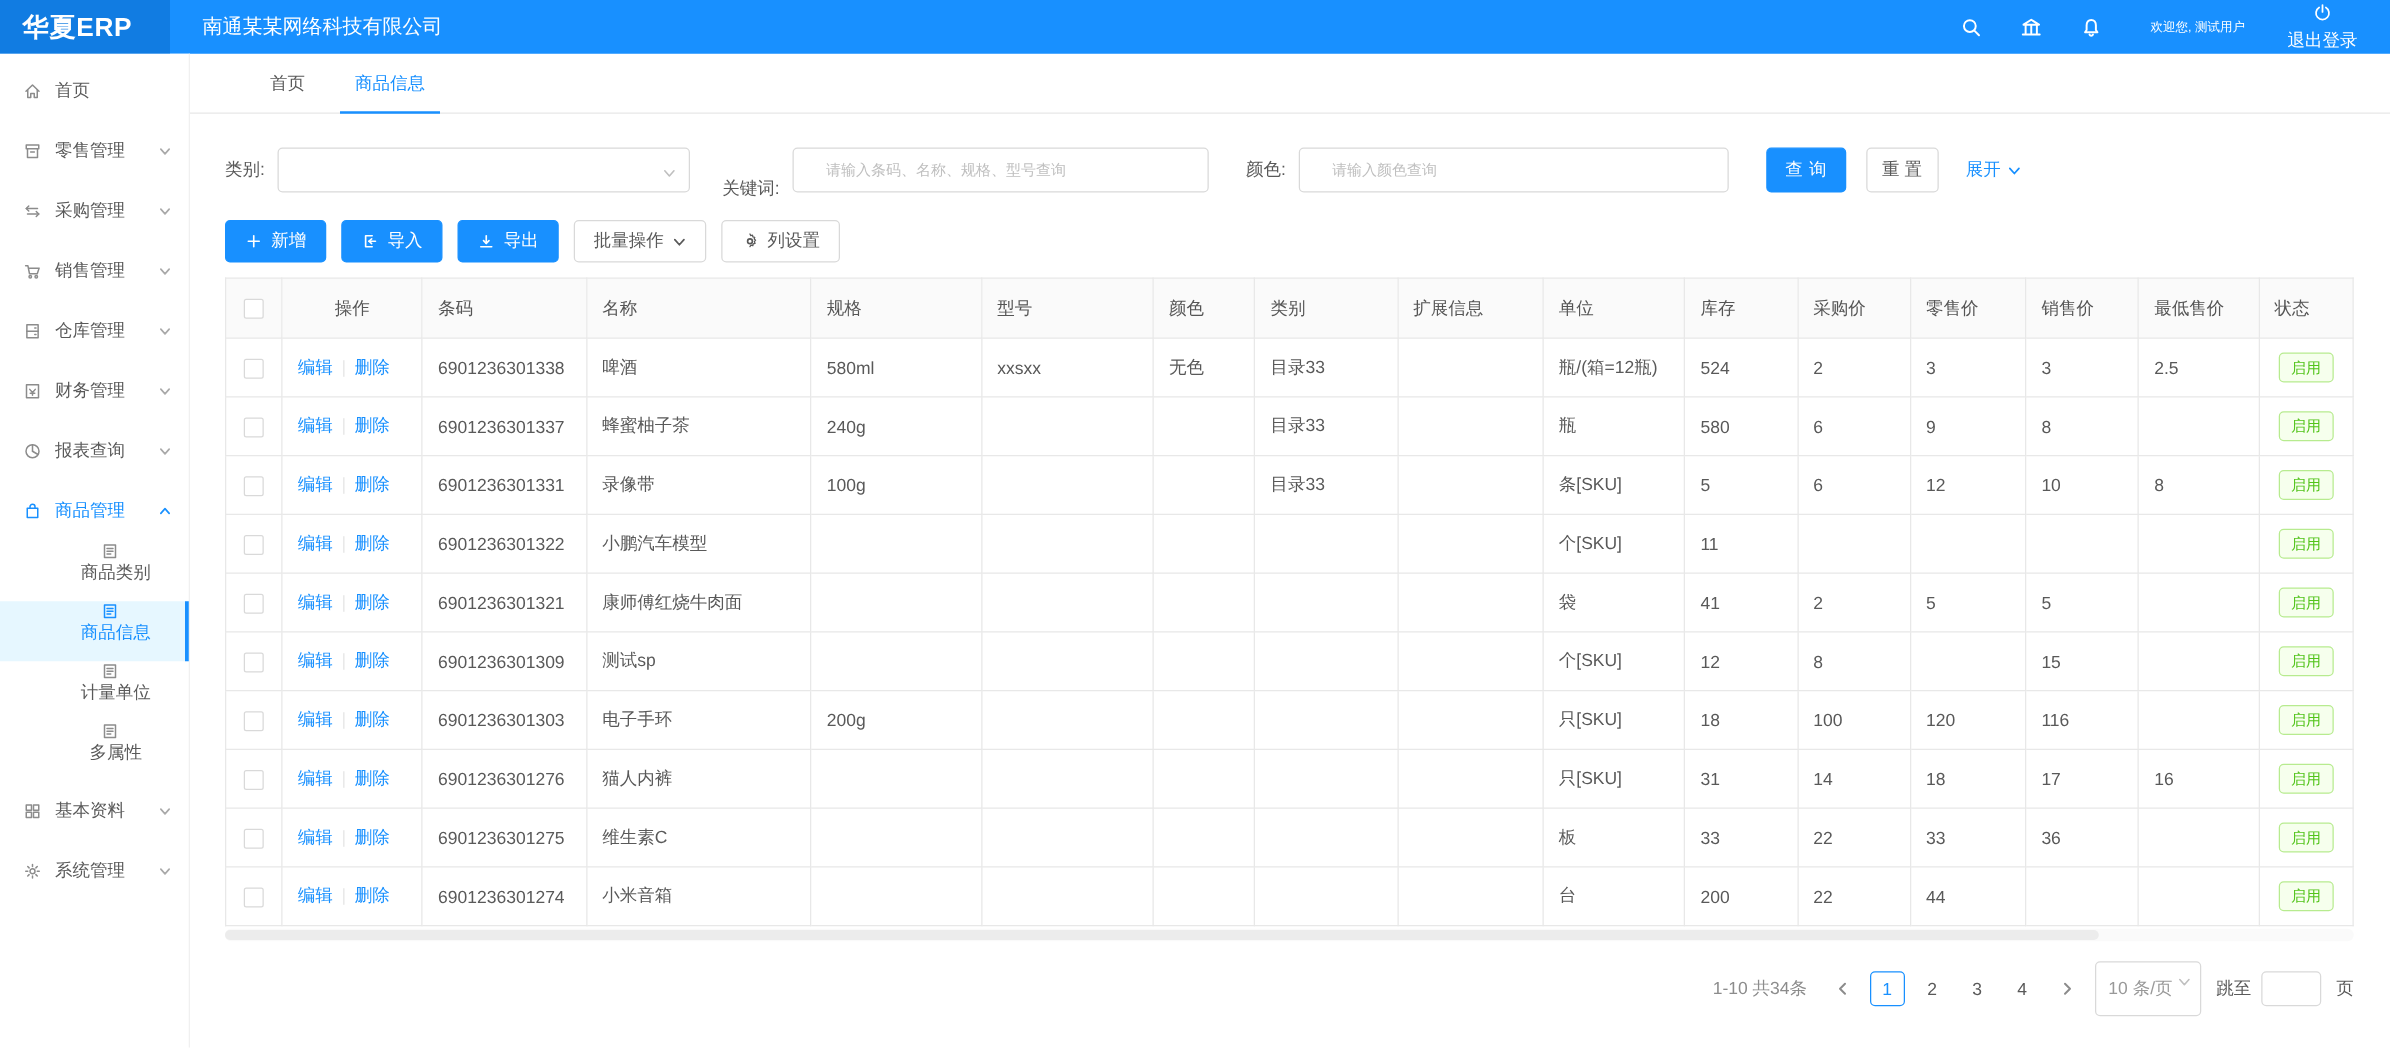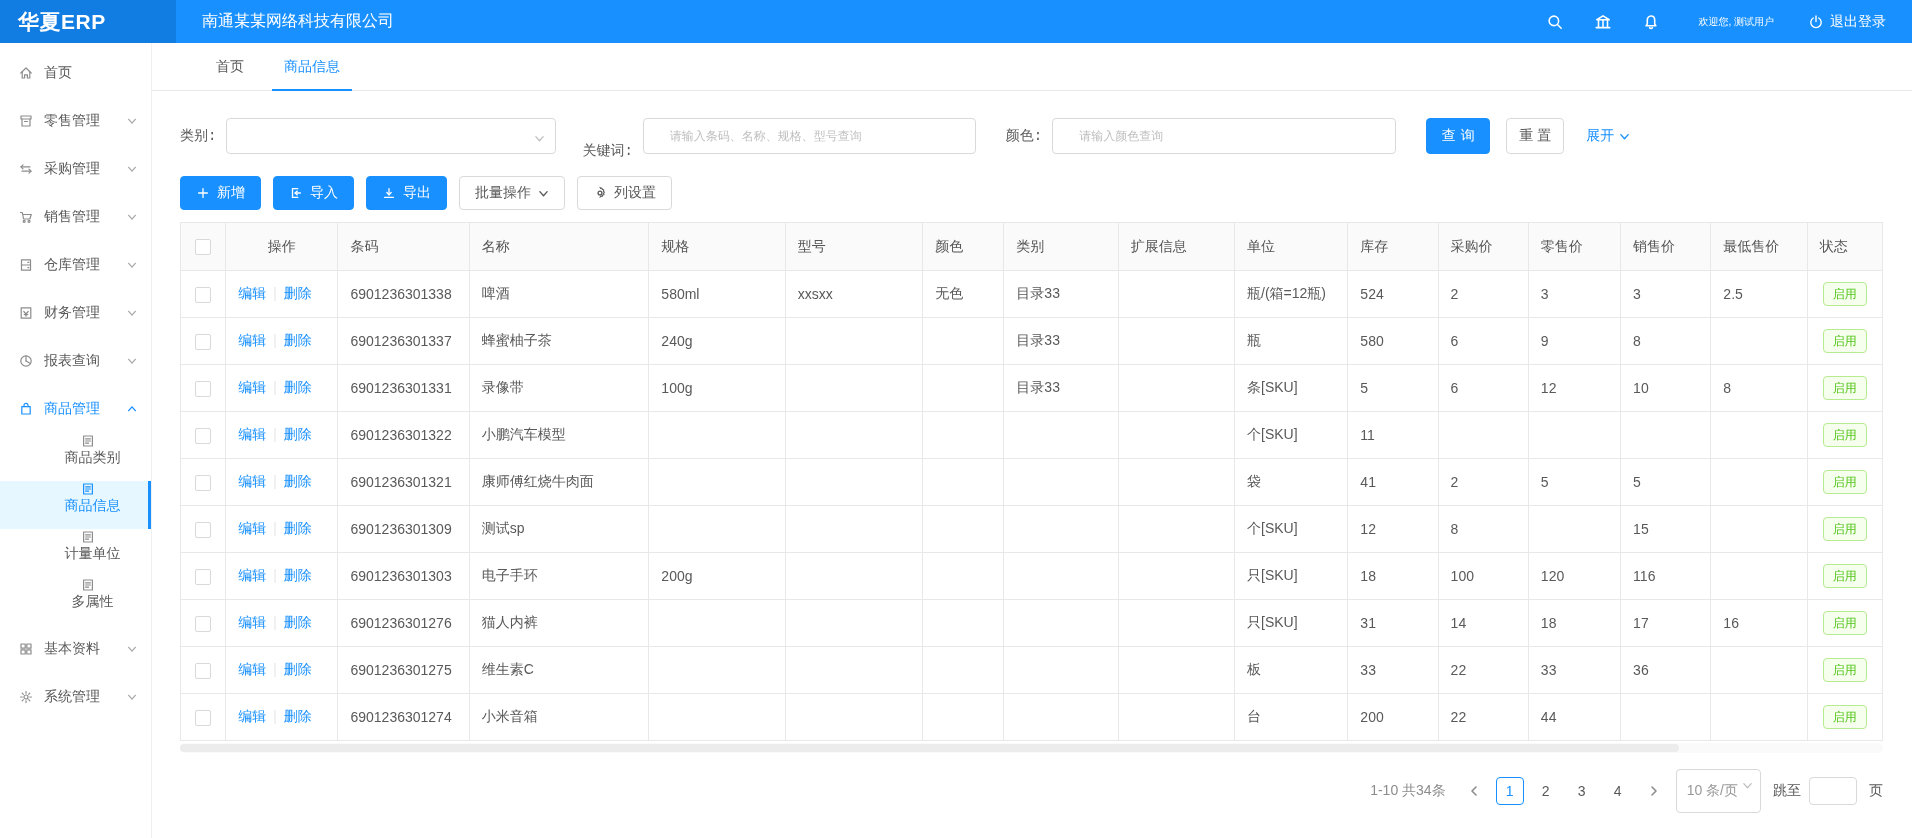--- a/index.html
+++ b/index.html
@@ -1,28 +1,28 @@
 <!DOCTYPE html>
 <html><head>
 <meta charset="utf-8">
 <style>
   * { margin:0; padding:0; box-sizing:border-box; }
   html,body { width:1912px; height:838px; overflow:hidden; background:#fff;
     font-family:"Liberation Sans","DejaVu Sans",sans-serif; font-size:14px; color:#595959; }
 
   
   .topbar { height:43px; background:#1890ff; display:flex; align-items:center; }
-  .topbar-logo { width:176px; height:100%; background:#117ce2; color:#fff; display:flex;
+  .topbar-logo { width:136px; height:100%; background:#117ce2; color:#fff; display:flex;
     align-items:center; padding-left:18px; font-size:21px; font-weight:bold; letter-spacing:.5px; }
   .topbar-company { color:#fff; font-size:16px; margin-left:26px; }
   .topbar-right { margin-left:auto; display:flex; align-items:center; color:#fff; padding-right:26px; }
   .tb-icon { width:18px; height:18px; margin-left:30px; cursor:pointer; display:inline-flex; }
   .tb-icon svg { width:18px; height:18px; stroke:#fff; fill:none; stroke-width:1.4; stroke-linecap:round; stroke-linejoin:round; }
   .topbar-welcome { margin-left:38px; font-size:10px; }
-  .topbar-logout { margin-left:34px; display:flex; align-items:center; gap:6px; cursor:pointer; font-size:14px; }
+  .topbar-logout { margin-left:34px; display:flex; align-items:center; gap:6px; cursor:pointer; font-size:14px;flex-direction:column; }
   .topbar-logout svg { width:16px; height:16px; stroke:#fff; fill:none; stroke-width:1.4; stroke-linecap:round; }
 
   
   .sidebar { position:absolute; left:0; top:43px; bottom:0; width:152px; background:#fff;
     border-right:1px solid #f0f0f0; padding-top:6px; }
   .side-item { height:48px; display:flex; align-items:center; padding:0 14px 0 18px;
     color:#595959; cursor:pointer; position:relative; }
   .side-item .s-icon { width:16px; height:16px; margin-right:10px; flex:none; display:inline-flex; }
   .side-item .s-icon svg { width:16px; height:16px; stroke:#8c8c8c; fill:none; stroke-width:1.2; stroke-linecap:round; stroke-linejoin:round; }
   .side-item .s-label { font-size:14px; white-space:nowrap; }
@@ -39,21 +39,21 @@
   
   .main { margin-left:152px; height:calc(100% - 43px); }
   .tabbar { height:48px; border-bottom:1px solid #e8e8e8; display:flex; align-items:stretch; padding-left:44px; }
   .tab { display:flex; align-items:center; margin:0 16px; padding:0 4px; cursor:pointer;
     color:#595959; position:relative; font-size:14px; }
   .tab.is-active { color:#1890ff; }
   .tab.is-active::after { content:''; position:absolute; left:-8px; right:-8px; bottom:-1px; height:2px; background:#1890ff; }
 
   
   .filterbar { display:flex; align-items:center; padding:21px 28px 0 28px; }
-  .f-label { color:#595959; flex:none;font-family:Liberation Mono, monospace; }
+  .f-label { color:#595959; flex:none; }
   .f-select { width:330px; height:36px; border:1px solid #d9d9d9; border-radius:4px; margin-left:10px;
     position:relative; background:#fff; cursor:pointer; }
   .f-select .sel-arrow { position:absolute; right:10px; top:12px; }
   .sel-arrow svg { width:11px; height:11px; stroke:#bfbfbf; fill:none; stroke-width:1.4; stroke-linecap:round; stroke-linejoin:round; }
   .f-input { height:36px; border:1px solid #d9d9d9; border-radius:4px; margin-left:10px; padding:0 26px;
     font-size:12px; color:#595959; outline:none; font-family:inherit; }
   .f-input::placeholder { color:#bfbfbf; }
   .kw { width:333px; } .clr { width:344px; }
   .gap26 { margin-left:26px;margin-top:30px; } .gap30 { margin-left:30px; }
   .btn { height:36px; border-radius:4px; border:1px solid transparent; cursor:pointer; font-size:14px;

